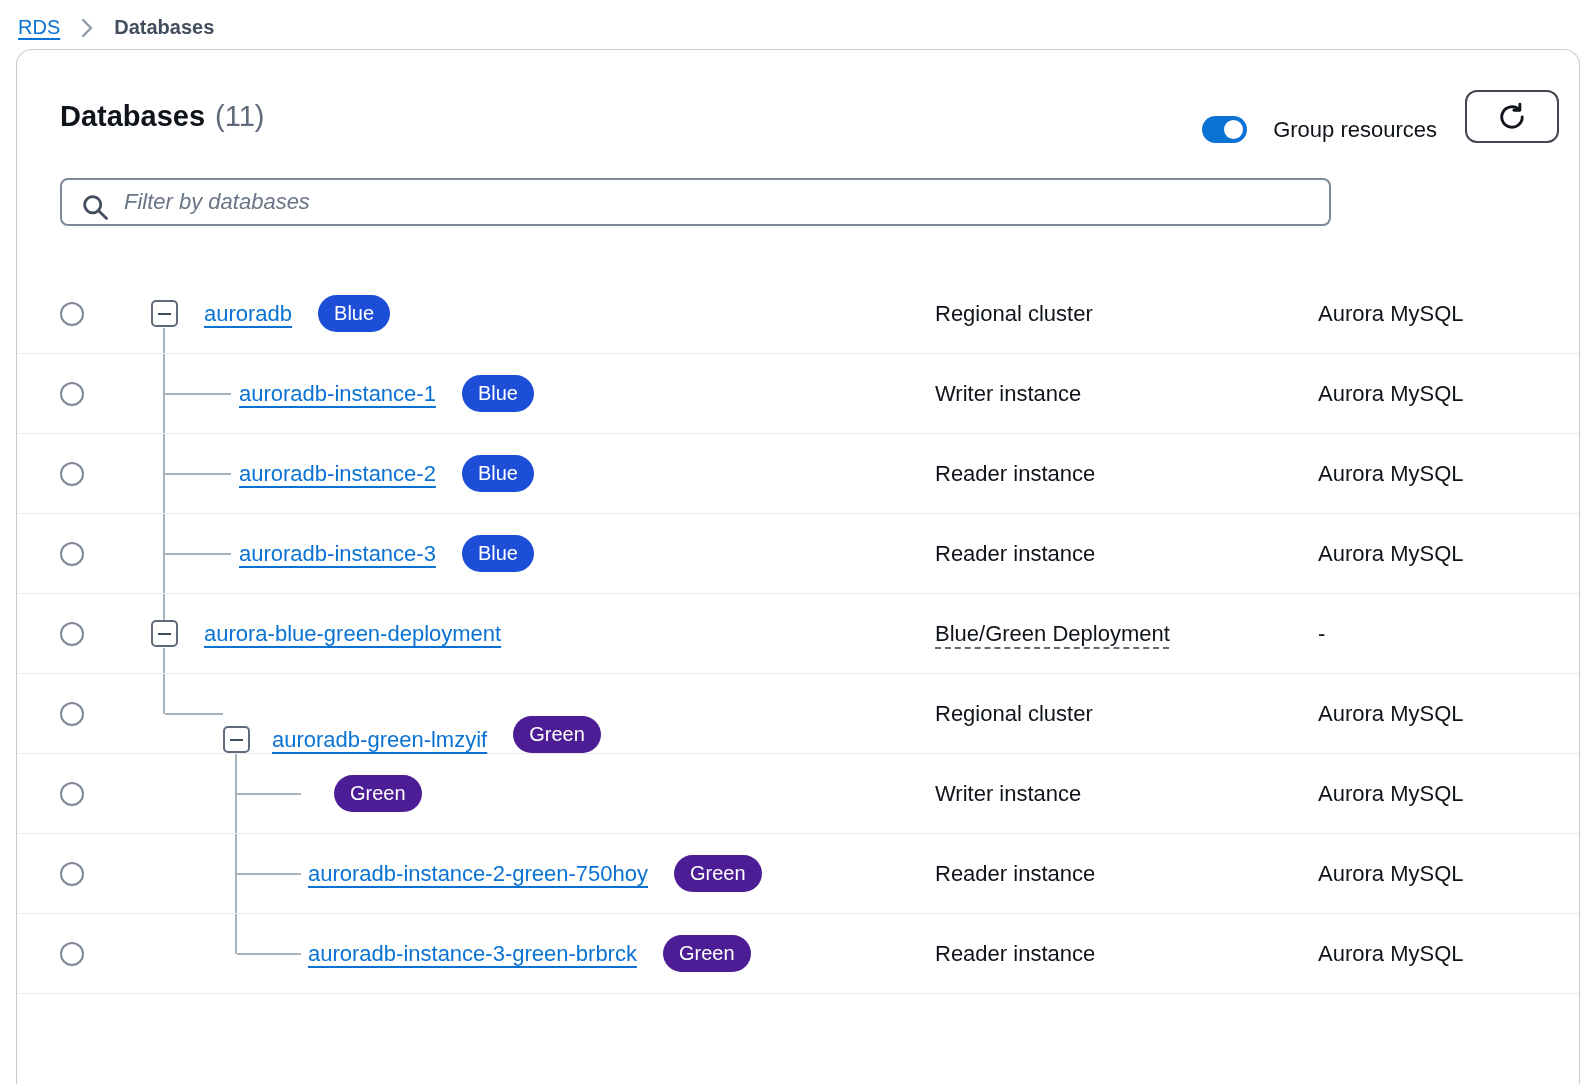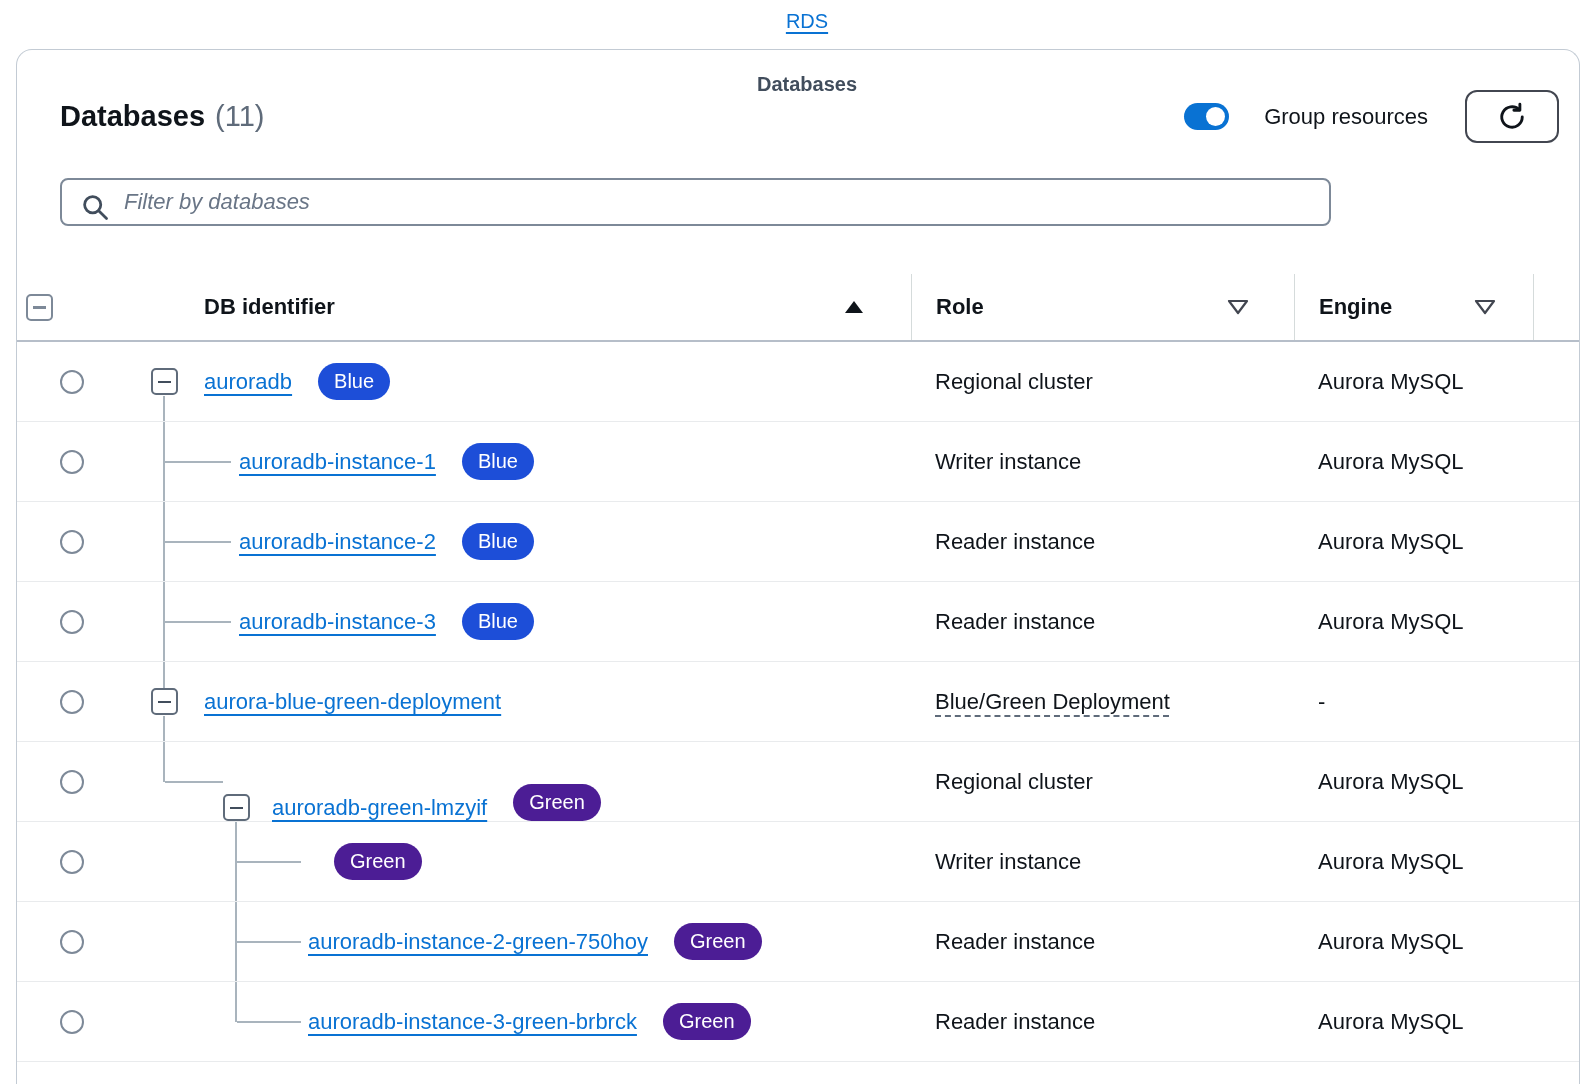--- a/index.html
+++ b/index.html
@@ -1,33 +1,33 @@
 <!DOCTYPE html>
 <html><head>
 <meta charset="utf-8">
 <style>
   * { box-sizing: border-box; margin: 0; padding: 0; }
   html, body { width: 1596px; height: 1090px; background: #fff; overflow: hidden;
     font-family: "Liberation Sans", sans-serif; color: #0f141a; }
 
   
   .breadcrumb { display: flex; align-items: center; gap: 20px; padding: 10px 0 0 18px;
-    font-size: 20px; height: 45px; flex-direction: column; }
+    font-size: 20px; height: 45px; }
   .bc-link { color: #0972d3; text-decoration: underline; text-underline-offset: 4px; cursor: pointer; }
   .bc-current { color: #414d5c; font-weight: bold; }
 
   
   .card { margin: 4px 16px; border: 1px solid #c3cbd4; border-bottom: none;
     border-radius: 16px 16px 0 0; min-height: 1035px; background: #fff; overflow: hidden; }
 
   .card-top { display: flex; justify-content: space-between; align-items: center;
     margin: 40px 20px 0 43px; }
   .page-title { font-size: 29px; font-weight: bold; }
   .page-title .count { font-weight: normal; color: #5f6b7a; margin-left: 10px; }
-  .top-controls { display: flex; align-items: center; gap: 35px; }
+  .top-controls { display: flex; align-items: flex-end; gap: 26px; }
   .toggle { width: 45px; height: 27px; border-radius: 999px; background: #0972d3;
     position: relative; cursor: pointer; flex: none; }
   .toggle .knob { position: absolute; top: 4px; right: 4px; width: 19px; height: 19px;
     background: #fff; border-radius: 50%; }
   .toggle-label { font-size: 22px; margin-right: 2px; }
   .refresh-btn { width: 94px; height: 53px; border: 2px solid #424650; border-radius: 12px;
     background: #fff; display: flex; align-items: center; justify-content: center; cursor: pointer; }
 
   
   .search-wrap { margin: 35px 20px 0 43px; position: relative; width: 1271px; }
@@ -132,42 +132,20 @@
   <div class="search-wrap">
     <svg class="search-icon" width="30" height="30" viewBox="0 0 26 26">
       <circle cx="11" cy="11" r="7" fill="none" stroke="#414d5c" stroke-width="2.4"></circle>
       <line x1="16.2" y1="16.2" x2="23" y2="23" stroke="#414d5c" stroke-width="2.4" stroke-linecap="round"></line>
     </svg>
     <input class="search-input" type="text" placeholder="Filter by databases" style="">
   </div>
 
   <div class="tbl">
 
-    <div class="t-head">
-      <div class="h-cell h-sel">
-        <span class="ebox gray" style="margin-right:0"></span>
-      </div>
-      <div class="h-cell h-main">
-        <span>DB identifier</span>
-        <span class="sort-asc"></span>
-      </div>
-      <div class="h-cell h-role">
-        <span>Role</span>
-        <svg width="24" height="18" viewBox="0 0 24 18">
-          <polygon points="3,3 21,3 12,15" fill="none" stroke="#424650" stroke-width="2.2" stroke-linejoin="round"></polygon>
-        </svg>
-      </div>
-      <div class="h-cell h-engine">
-        <span>Engine</span>
-        <svg width="24" height="18" viewBox="0 0 24 18">
-          <polygon points="3,3 21,3 12,15" fill="none" stroke="#424650" stroke-width="2.2" stroke-linejoin="round"></polygon>
-        </svg>
-      </div>
-      <div class="h-cell h-extra"></div>
-    </div>
 
     <div class="t-row">
       <span class="tl v1 t-below"></span>
       <div class="cell-radio">
           <span class="radio"></span>
         </div>
       <div class="cell-main pl-a">
         <span class="ebox"></span>
         <span class="db-link">auroradb</span>
         <span class="badge blue">Blue</span>

